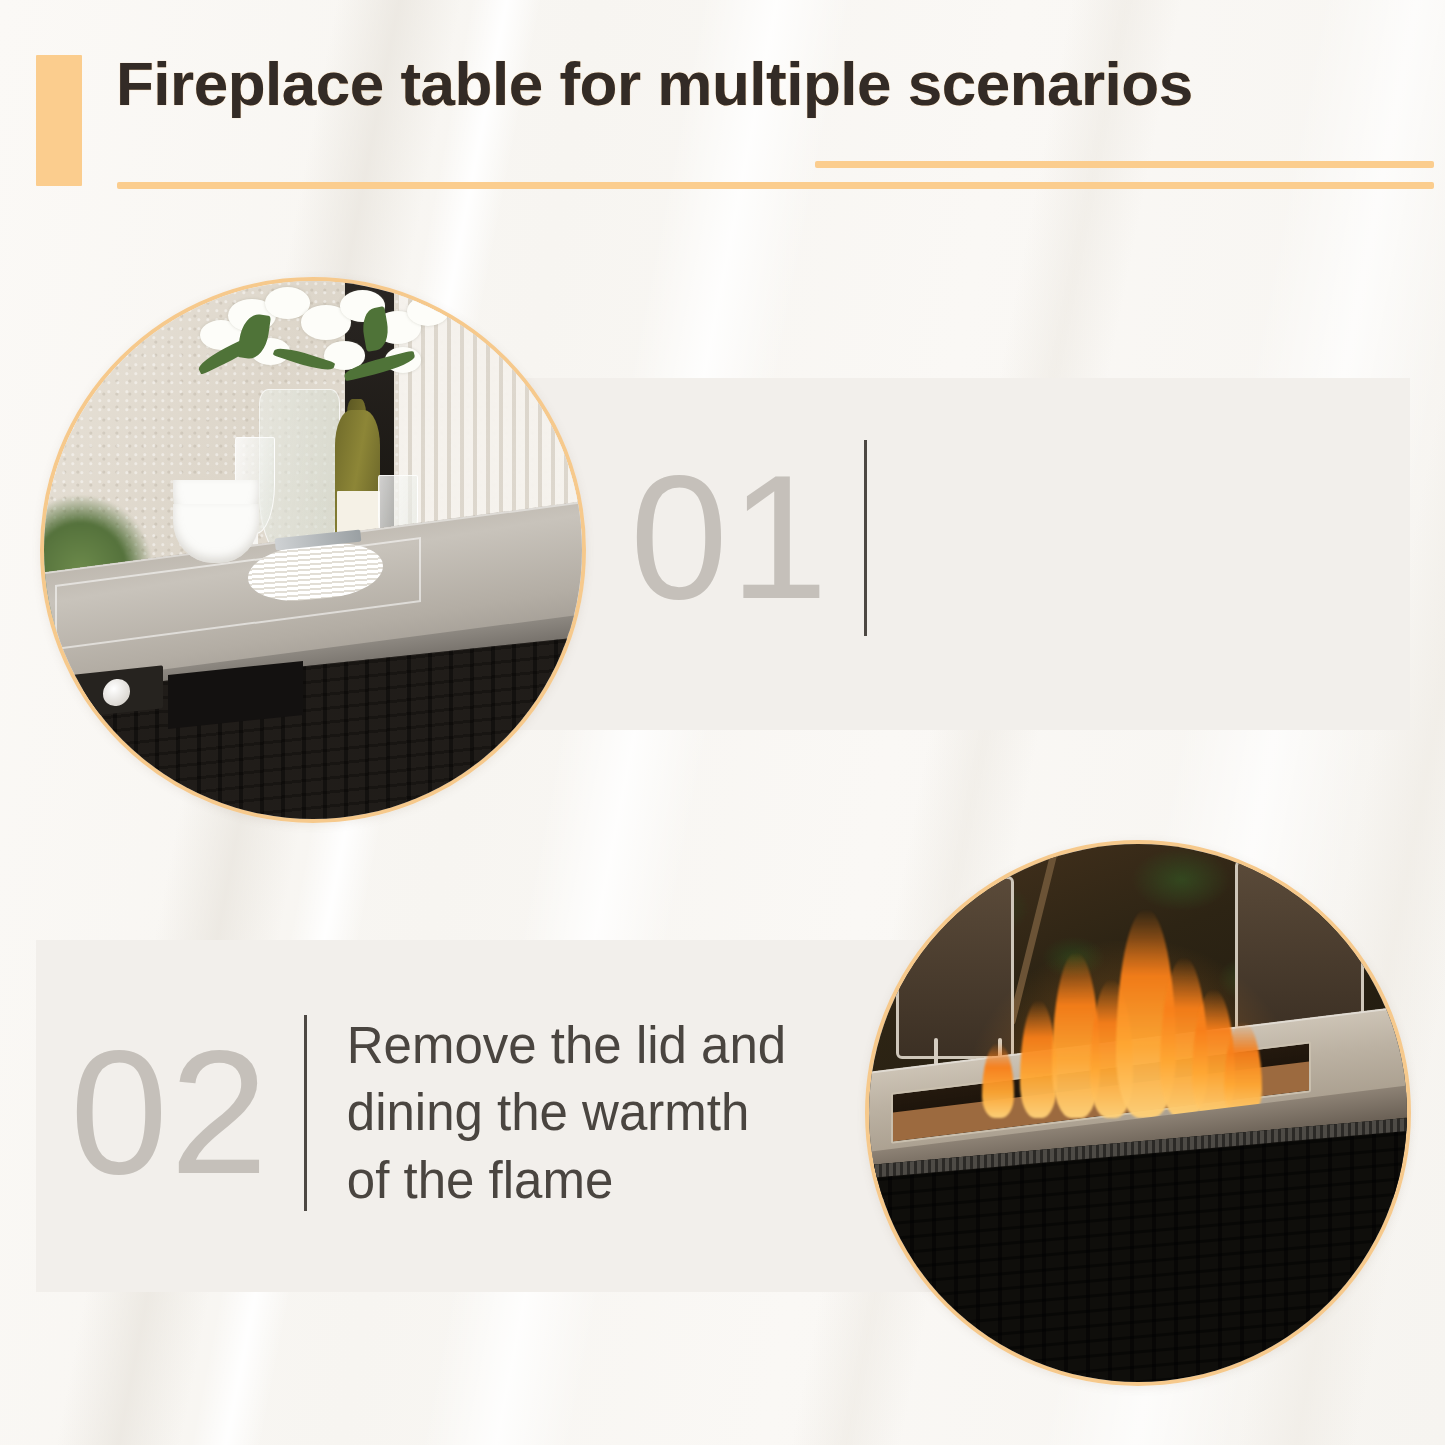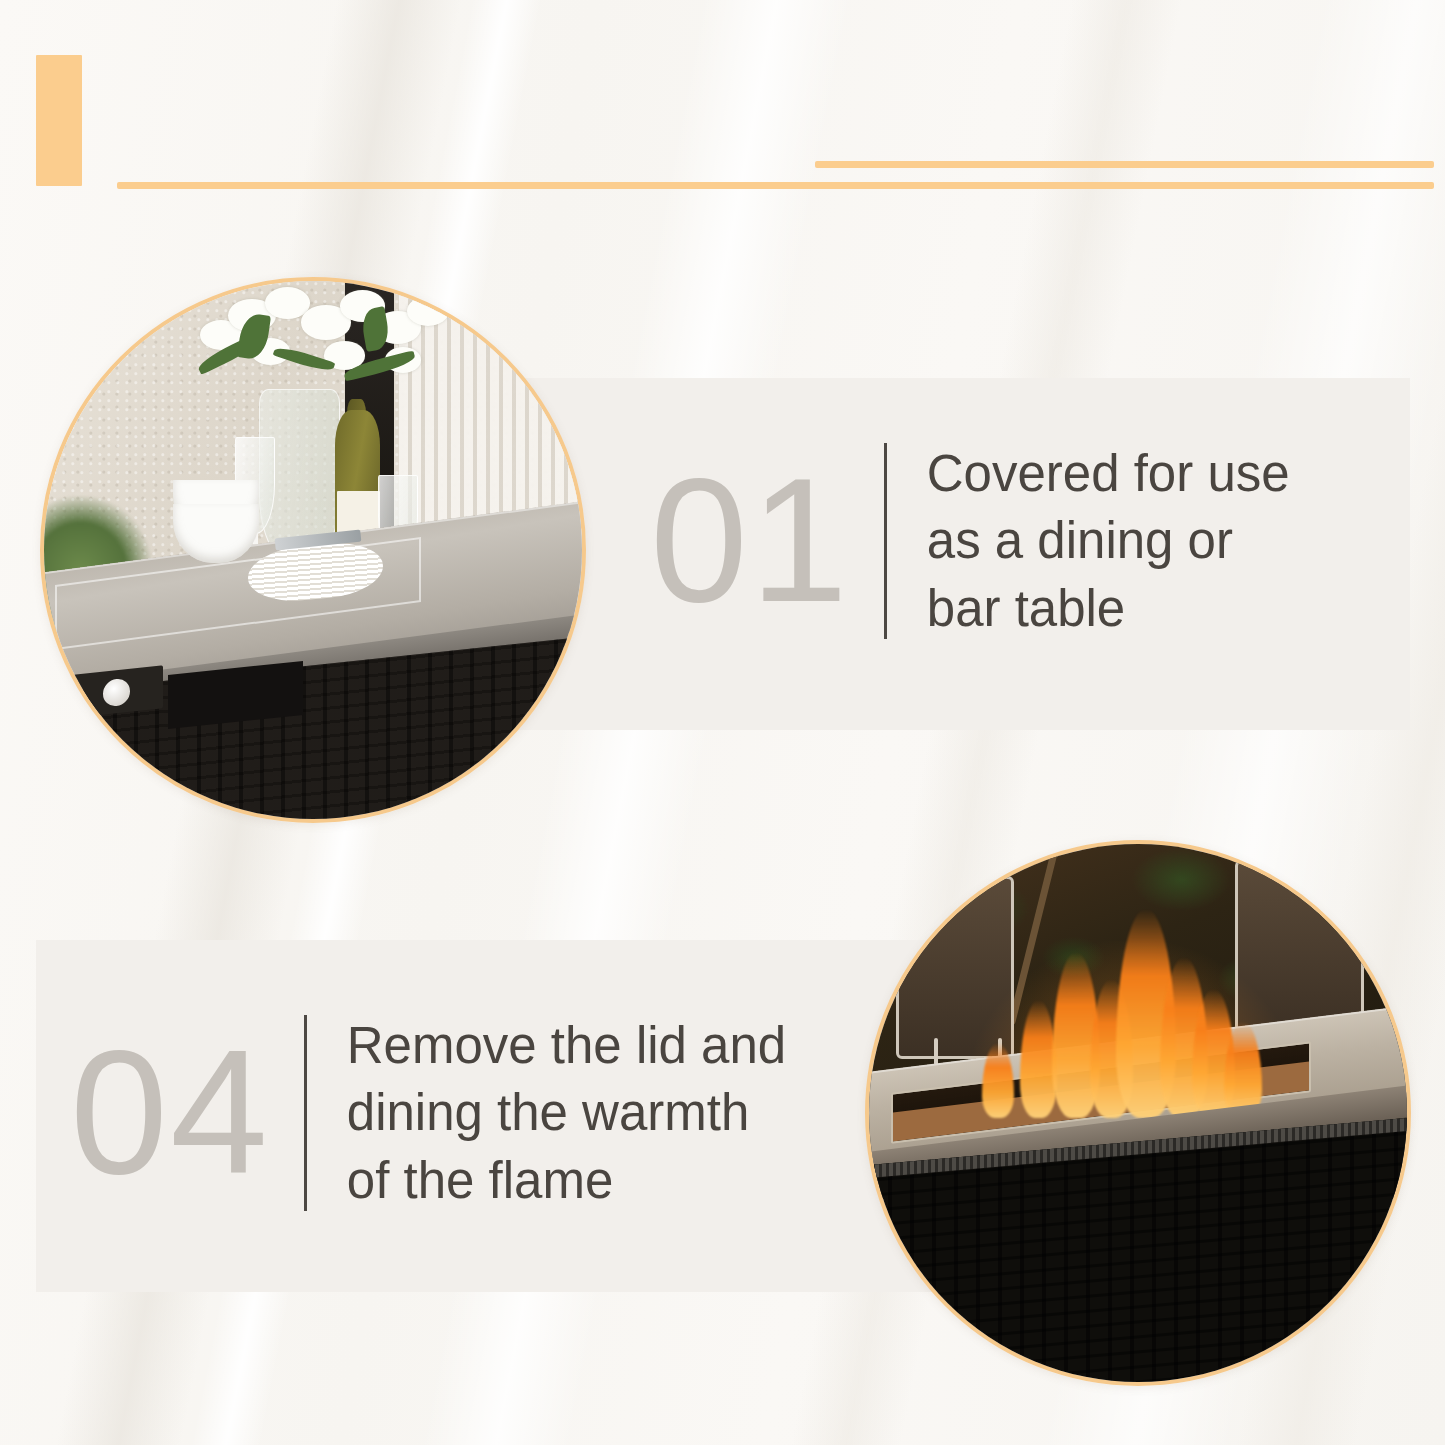--- a/index.html
+++ b/index.html
@@ -273,21 +273,21 @@
     transform:skewY(-5deg);
   }
   .f-zipper {
     position:absolute; left:-8%; top:55%; width:122%; height:2.5%;
     background:repeating-linear-gradient(90deg,#4e4b46 0 4px,#2b2926 4px 7px);
     transform:skewY(-5deg);
   }
 
   
   .feature { position:absolute; display:flex; align-items:center; }
-  #feature-01 { left:650px; top:440px; }
+  #feature-01 { left:630px; top:440px; }
   #feature-02 { left:70px;  top:1012px; }
 
   .step-number {
     font-size:176px; font-weight:300; color:#c5c0ba;
     line-height:.86; letter-spacing:2px;
   }
   .step-divider {
     width:3px; height:196px; background:#4d4843;
     margin:0 40px 0 34px;
   }
@@ -303,20 +303,21 @@
   <div class="streak s1"></div>
   <div class="streak s2"></div>
   <div class="streak s3"></div>
   <div class="streak s4"></div>
   <div class="streak s5"></div>
   <div class="streak s6"></div>
 </div>
 
 <div id="header">
   <div id="title-accent-bar"></div>
+  <div id="page-title">Fireplace table for multiple scenarios</div>
   <div class="rule" id="rule-upper"></div>
   <div class="rule" id="rule-lower"></div>
 </div>
 
 <div class="panel" id="panel-01"></div>
 
 <div class="photo-circle" id="photo-dining">
   <div class="scene">
     <div class="d-wall"></div>
     <div class="d-doorway"></div>
@@ -366,29 +367,26 @@
     <div class="d-wicker"></div>
     <div class="d-drawer"></div>
     <div class="d-control"></div>
     <div class="d-knob"></div>
   </div>
 </div>
 
 <div class="feature" id="feature-01">
   <div class="step-number">01</div>
   <div class="step-divider"></div>
-  <div class="step-text">Covered for use
-as a dining or
-bar table</div>
 </div>
 
 <div class="panel" id="panel-02"></div>
 
 <div class="feature" id="feature-02">
-  <div class="step-number">04</div>
+  <div class="step-number">02</div>
   <div class="step-divider"></div>
   <div class="step-text">Remove the lid and
 dining the warmth
 of the flame</div>
 </div>
 
 <div class="photo-circle" id="photo-flame">
   <div class="scene">
     <div class="f-bg"></div>
     <div class="f-foliage"></div>

